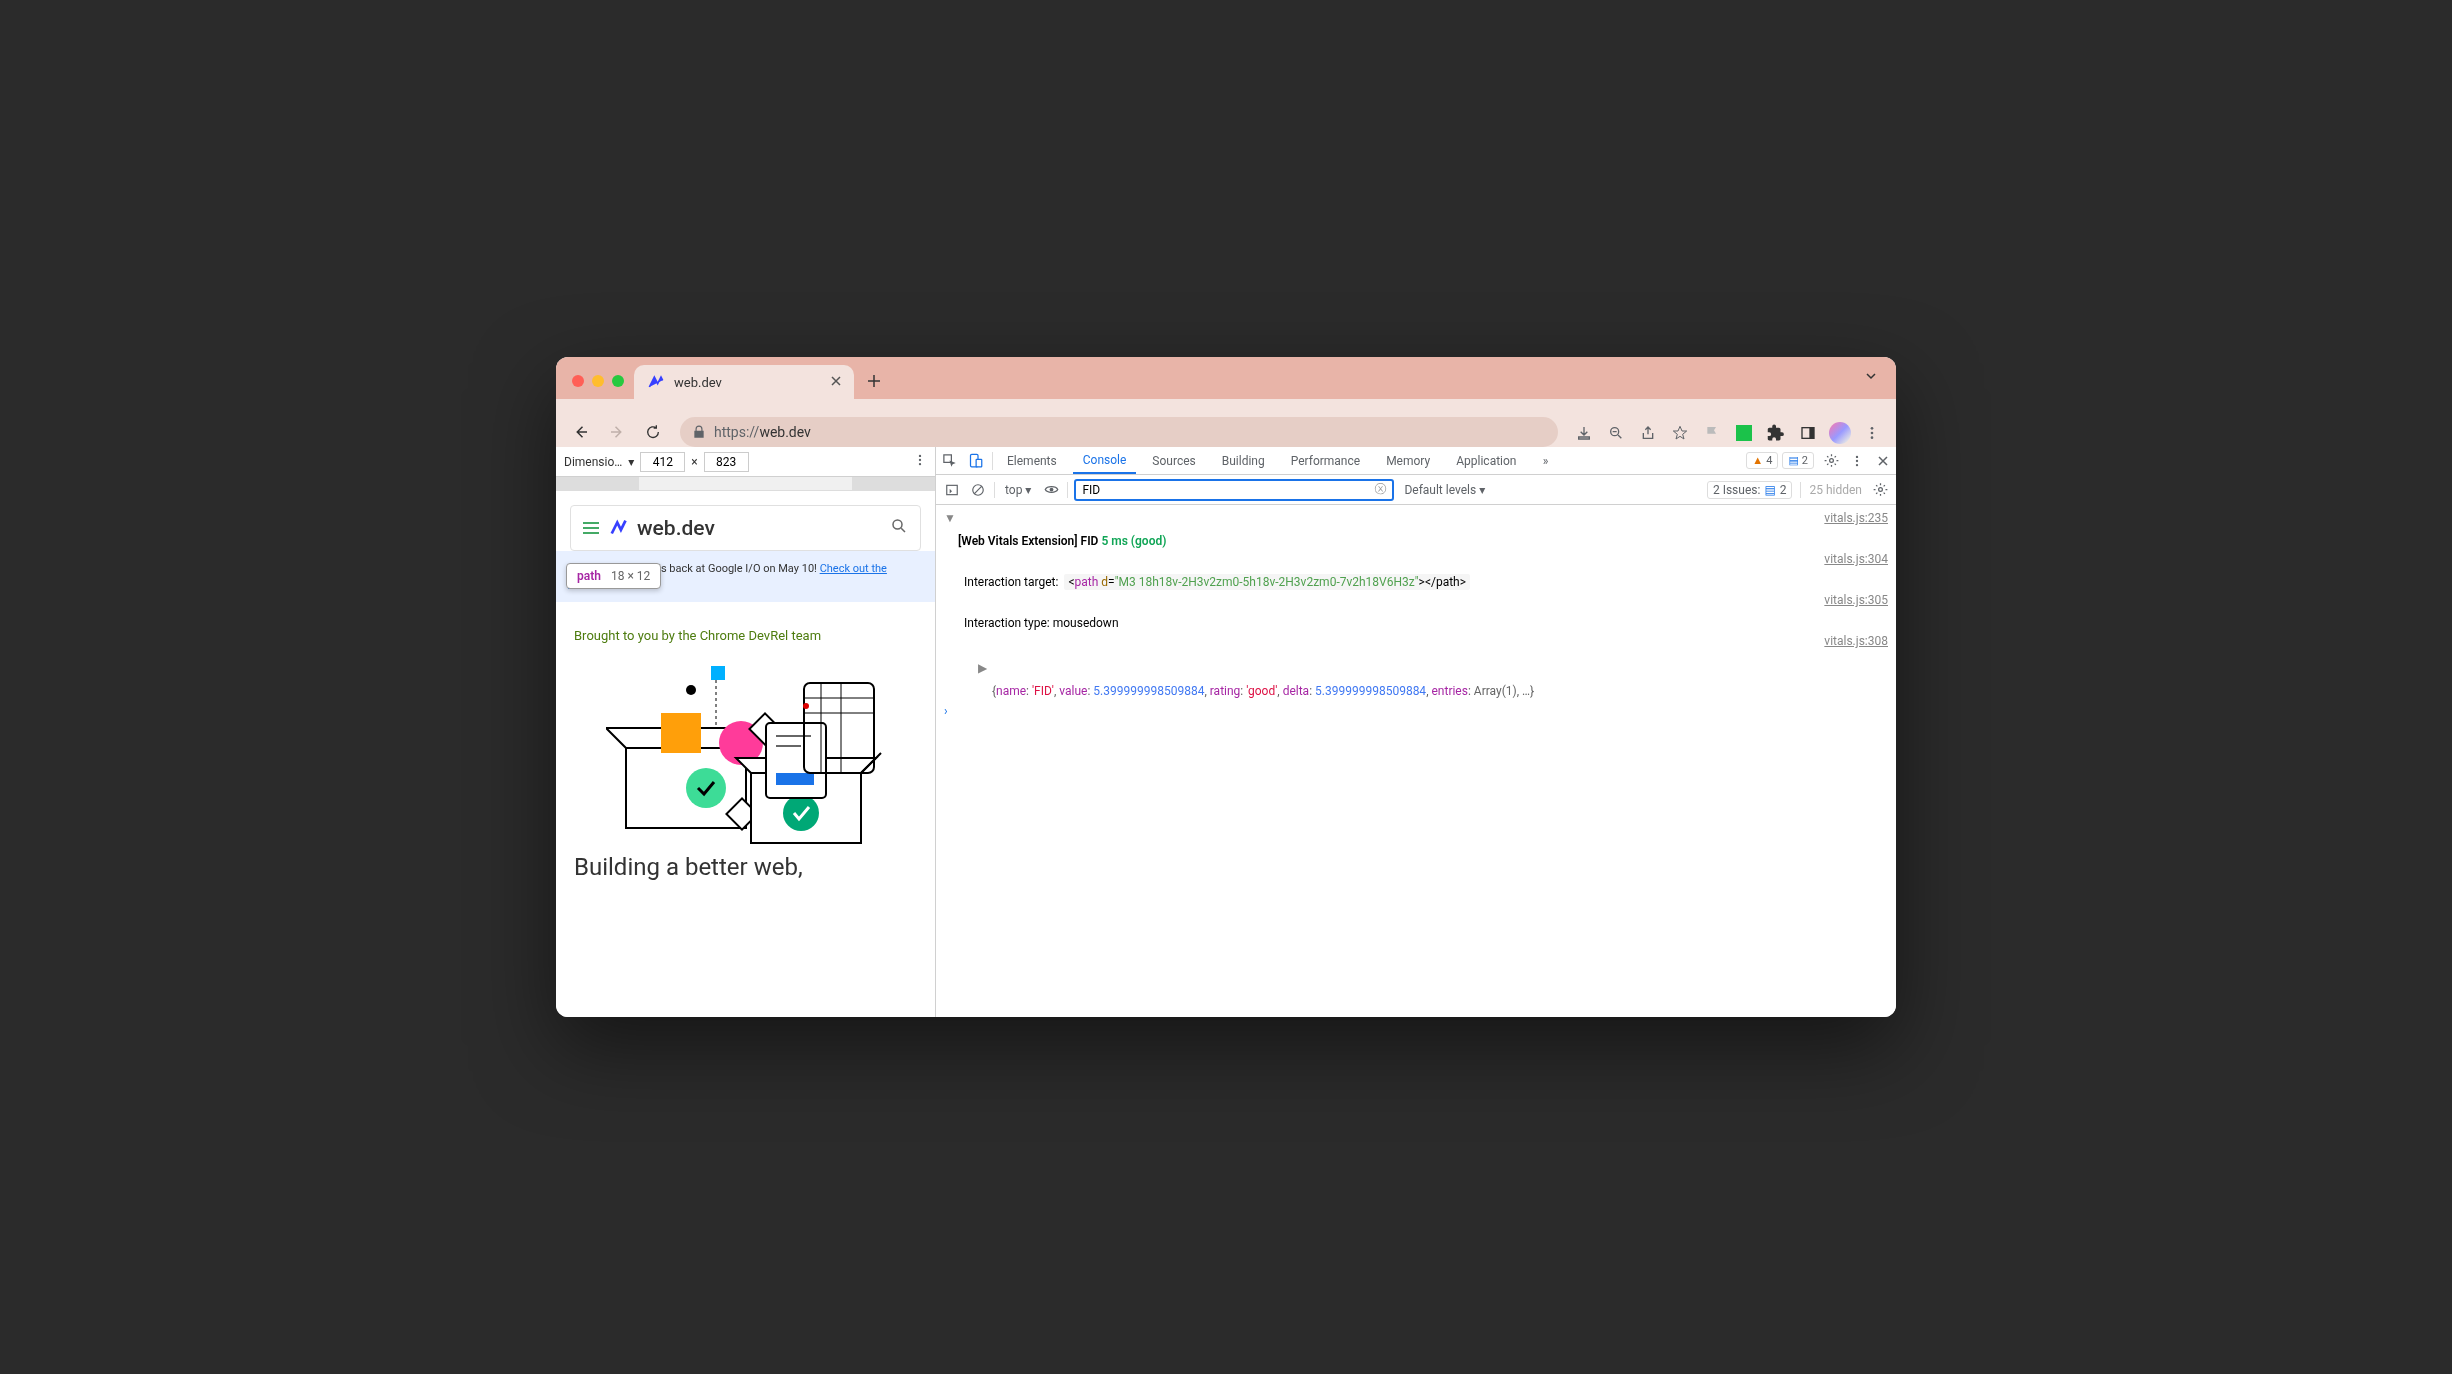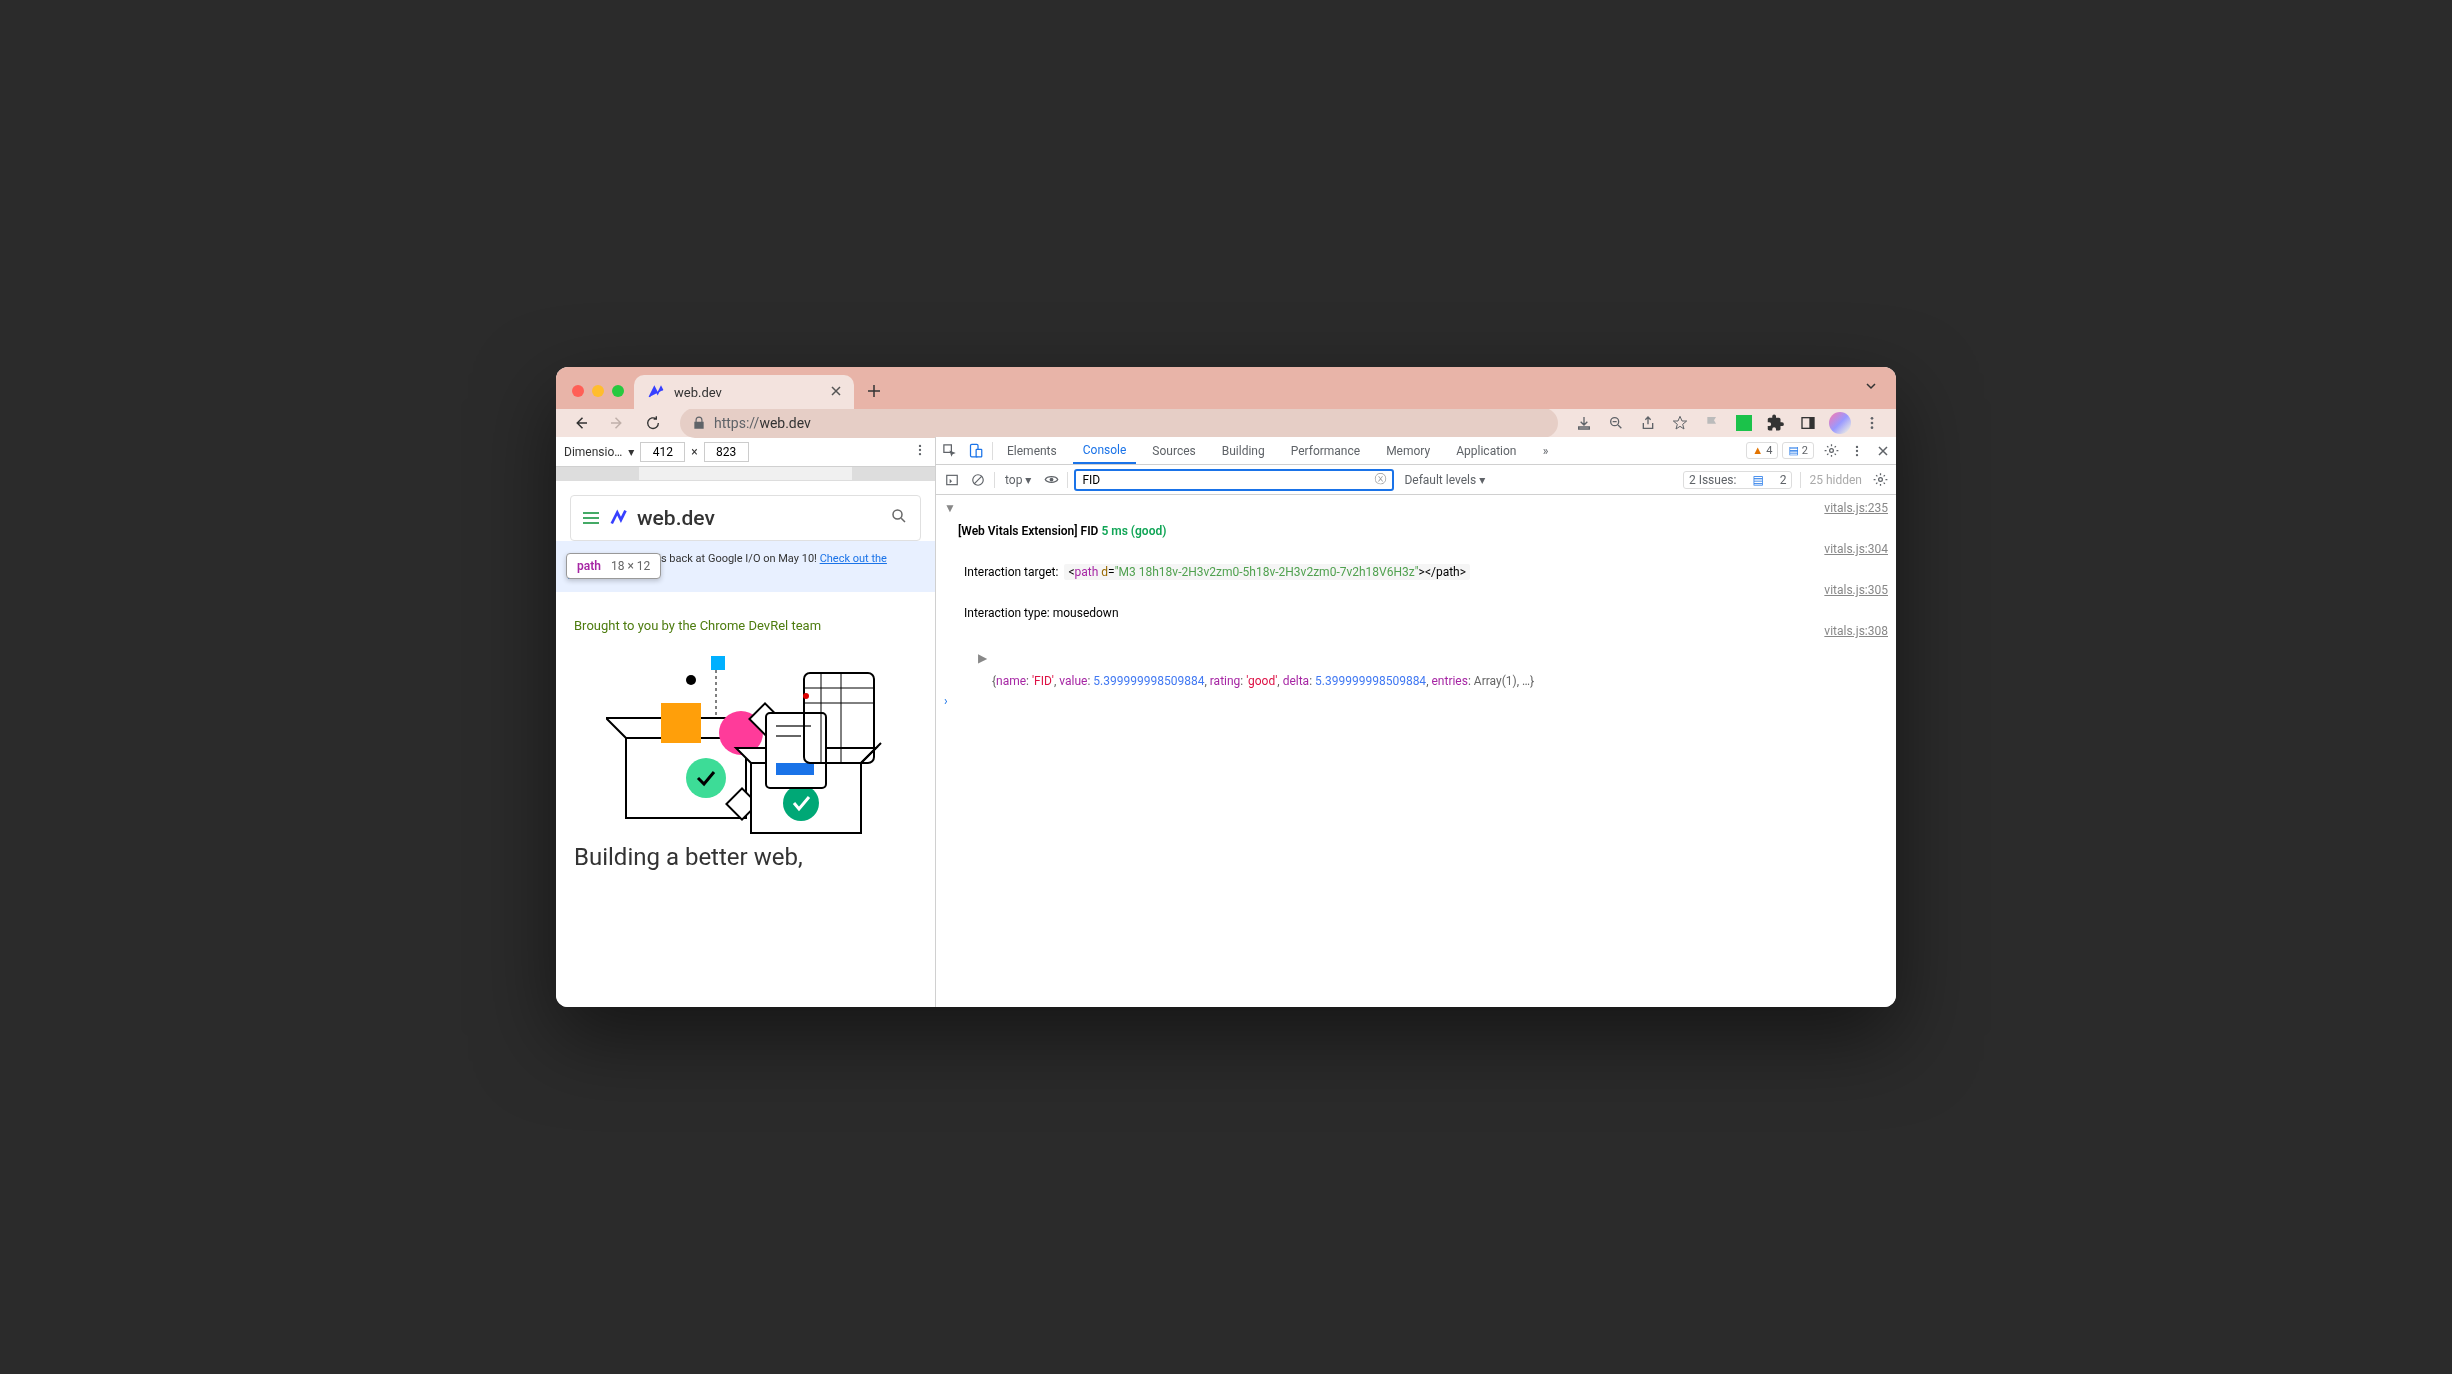--- a/index.html
+++ b/index.html
@@ -13,21 +13,21 @@
 .dot.red{background:#ff5f56;}
 .dot.yellow{background:#ffbd2e;}
 .dot.green{background:#27c93f;}
 .tab{background:#f3e3de;height:34px;border-radius:10px 10px 0 0;display:flex;align-items:center;padding:0 12px;gap:8px;font-size:13px;color:#333;min-width:220px;}
 .tab svg{flex-shrink:0;}
 .tab .close{margin-left:auto;}
 .newtab{width:28px;height:28px;display:flex;align-items:center;justify-content:center;margin:0 0 4px 6px;color:#333;}
 .chev{margin:0 6px 12px auto;color:#333;}
 
 
-.urlbar{background:#f3e3de;height:28px;display:flex;align-items:center;padding:0 10px;gap:6px;}
+.urlbar{background:#f3e3de;height:48px;display:flex;align-items:flex-end;padding:0 10px;gap:6px;}
 .navbtn{width:30px;height:30px;display:flex;align-items:center;justify-content:center;color:#5f6368;border-radius:50%;}
 .navbtn.disabled{color:#c0b0aa;}
 .url{flex:1;background:#e6cec6;border-radius:20px;height:30px;display:flex;align-items:center;padding:0 12px;gap:8px;color:#333;font-size:14px;margin:0 6px;}
 .url .proto{color:#5f6368;}
 .toolicons{display:flex;align-items:center;gap:4px;}
 .ticon{width:28px;height:28px;display:flex;align-items:center;justify-content:center;color:#5f6368;}
 .greensq{width:16px;height:16px;background:#1bc24a;}
 .avatar{width:22px;height:22px;border-radius:50%;background:linear-gradient(135deg,#f7a,#99f,#ffd);}
 
 
@@ -71,21 +71,21 @@
 .msgb{color:#1a73e8;}
 .dtabs .dclose{width:26px;display:flex;align-items:center;justify-content:center;}
 
 .cbar{height:30px;border-bottom:1px solid #d0d0d0;display:flex;align-items:center;font-size:12px;color:#5f6368;padding:0 6px;gap:6px;}
 .cbar .cicon{width:20px;display:flex;align-items:center;justify-content:center;}
 .cbar .ctx{padding:0 4px;}
 .cbar .filter{flex:0 0 320px;border:2px solid #1a73e8;border-radius:3px;height:22px;display:flex;align-items:center;padding:0 6px;background:#fff;}
 .cbar .filter input{border:none;outline:none;font-size:12px;flex:1;}
 .cbar .clrx{color:#999;}
 .cbar .right-group{margin-left:auto;display:flex;align-items:center;gap:8px;}
-.cbar .issues{border:1px solid #ddd;border-radius:3px;padding:1px 5px;display:flex;align-items:center;gap:16px;}
+.cbar .issues{border:1px solid #ddd;border-radius:3px;padding:1px 5px;display:flex;align-items:center;gap:4px;}
 .cbar .hidden{color:#aaa;}
 
 .console{flex:1;font-family:Menlo,Consolas,monospace;font-size:12px;padding:4px 0;overflow:auto;}
 .crow{display:flex;padding:2px 8px;align-items:flex-start;}
 .crow .disc{width:14px;color:#888;flex-shrink:0;}
 .crow .content{flex:1;margin-top:23px;}
 .crow .src{color:#888;text-decoration:underline;margin-left:auto;padding-left:12px;white-space:nowrap;}
 .bold{font-weight:600;}
 .green{color:#10a556;}
 .tagname{color:#a626a4;}

